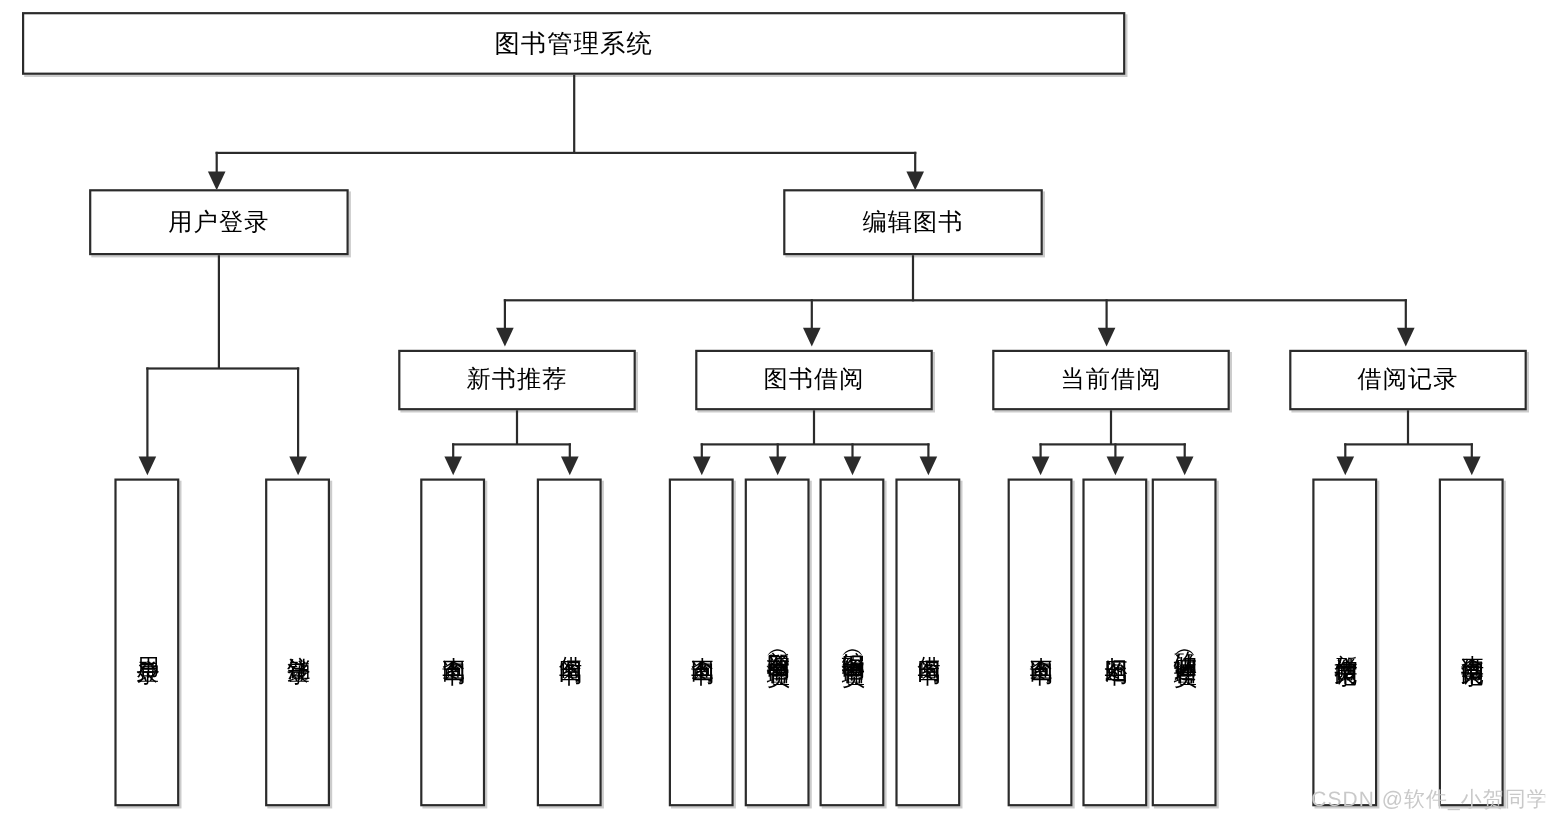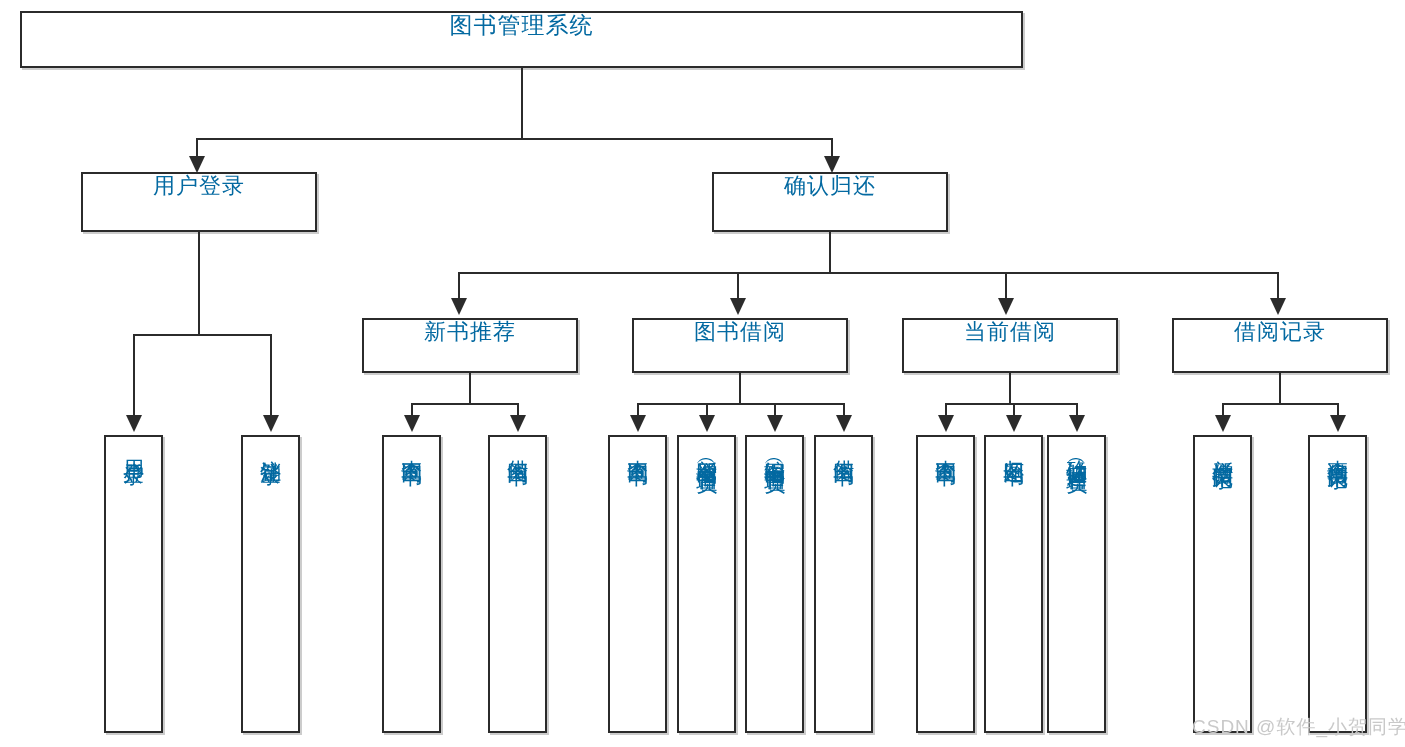--- a/index.html
+++ b/index.html
@@ -17,23 +17,23 @@
     background: #ffffff;
     overflow: hidden;
   }
   .node {
     position: absolute;
     box-sizing: border-box;
     border: 2px solid #2b2b2b;
     background: #ffffff;
     box-shadow: 2px 2px 0 rgba(0,0,0,0.20);
     display: flex;
-    align-items: flex-start;
+    align-items: center;
     justify-content: center;
-    color: #0369a1;
+    color: #000000;
   }
   .node-h .label {
     font-size: 22px;
     line-height: 1.1;
     letter-spacing: 1px;
     white-space: nowrap;
   }
   .node-root .label {
     font-size: 23px;
   }
@@ -86,21 +86,21 @@
   <div class="edge edge-v" style="left:196px; top:138px; width:2px; height:23px;"></div>
   <div class="arrow" style="left:189px; top:156px;"></div>
   <div class="edge edge-v" style="left:831px; top:138px; width:2px; height:23px;"></div>
   <div class="arrow" style="left:824px; top:156px;"></div>
 
   <div class="node node-h" style="left:81px; top:172px; width:236px; height:60px;">
     <span class="label">用户登录</span>
   </div>
 
   <div class="node node-h" style="left:712px; top:172px; width:236px; height:60px;">
-    <span class="label">确认归还</span>
+    <span class="label">编辑图书</span>
   </div>
 
   <div class="edge edge-v" style="left:198px; top:232px; width:2px; height:103px;"></div>
   <div class="edge edge-h" style="left:133px; top:334px; width:139px; height:2px;"></div>
   <div class="edge edge-v" style="left:133px; top:334px; width:2px; height:86px;"></div>
   <div class="arrow" style="left:126px; top:415px;"></div>
   <div class="edge edge-v" style="left:270px; top:334px; width:2px; height:86px;"></div>
   <div class="arrow" style="left:263px; top:415px;"></div>
 
   <div class="edge edge-v" style="left:829px; top:232px; width:2px; height:42px;"></div>

